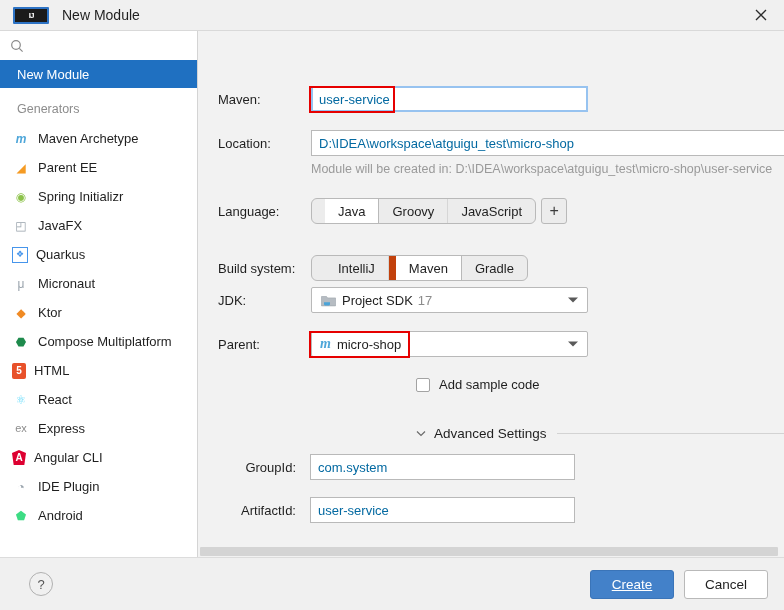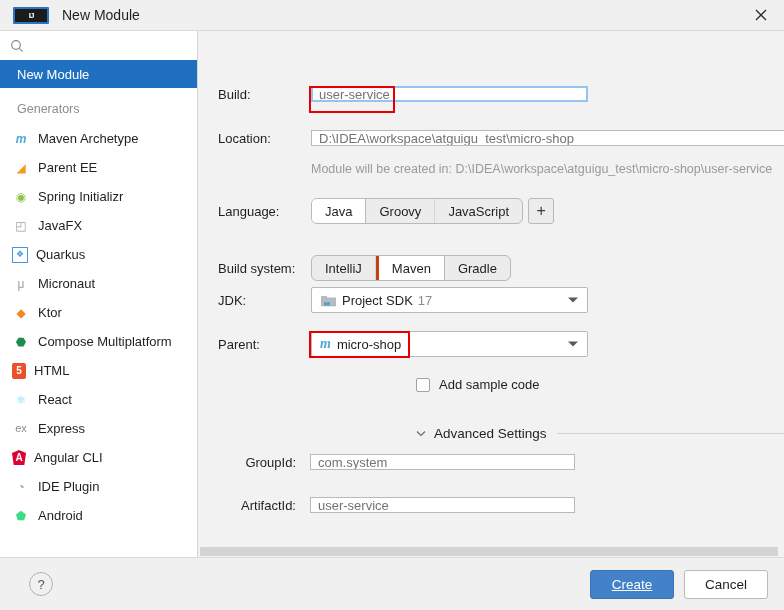--- a/index.html
+++ b/index.html
@@ -176,26 +176,26 @@
   .f-label {
     font-size: 13px;
     color: #1f1f1f;
     white-space: nowrap;
   }
 
   .textfield {
     background: #ffffff;
     border: 1px solid #b9b9b9;
     box-sizing: border-box;
-    height: 16px;
+    height: 26px;
     display: flex;
     align-items: center;
     padding-left: 7px;
     font-size: 13px;
-    color: #737373;
+    color: #0369a1;
     overflow: hidden;
     white-space: nowrap;
   }
   .textfield.focused {
     border: 2px solid #97c3f0;
     padding-left: 6px;
   }
 
   .hint {
     position: absolute;
@@ -207,36 +207,37 @@
 
   
   .segmented {
     display: flex;
     height: 26px;
     border: 1px solid #b9b9b9;
     border-radius: 6px;
     background: #ececec;
     overflow: hidden;
     box-sizing: border-box;
+    padding-left: 13px;
   }
   .seg {
     display: flex;
     align-items: center;
     justify-content: center;
     padding: 0 13px;
     font-size: 13px;
     color: #1f1f1f;
     cursor: default;
     border-right: 1px solid #d6d6d6;
     box-sizing: border-box;
   }
   .seg:last-child { border-right: none; }
   .seg.active {
     background: #ffffff;
-    border-left: 3px solid #c2410c;
+    border-left: 7px solid #c2410c;
     border-right: 1px solid #b9b9b9;
   }
   .seg.active:first-child { border-left: none; }
   .plus-btn {
     width: 26px;
     height: 26px;
     margin-left: 5px;
     border: 1px solid #b9b9b9;
     border-radius: 3px;
     background: #ececec;
@@ -495,21 +496,21 @@
             <span class="gen-icon" style="color: rgb(61, 220, 132);">⬟</span>
             <span>Android</span>
           </div>
         </div>
     </div>
 
     <div class="main">
       <div class="main-inner">
 
         <div class="form-row" style="top:55px;">
-          <div class="f-label" style="width:93px;">Build:</div>
+          <div class="f-label" style="width:93px;">Maven:</div>
           <div class="textfield focused" style="width:277px;">
             <span>user-service</span>
           </div>
         </div>
 
         <div class="form-row" style="top:99px;">
           <div class="f-label" style="width:93px;">Location:</div>
           <div class="textfield" style="width:500px;">
             <span>D:\IDEA\workspace\atguigu_test\micro-shop</span>
           </div>

